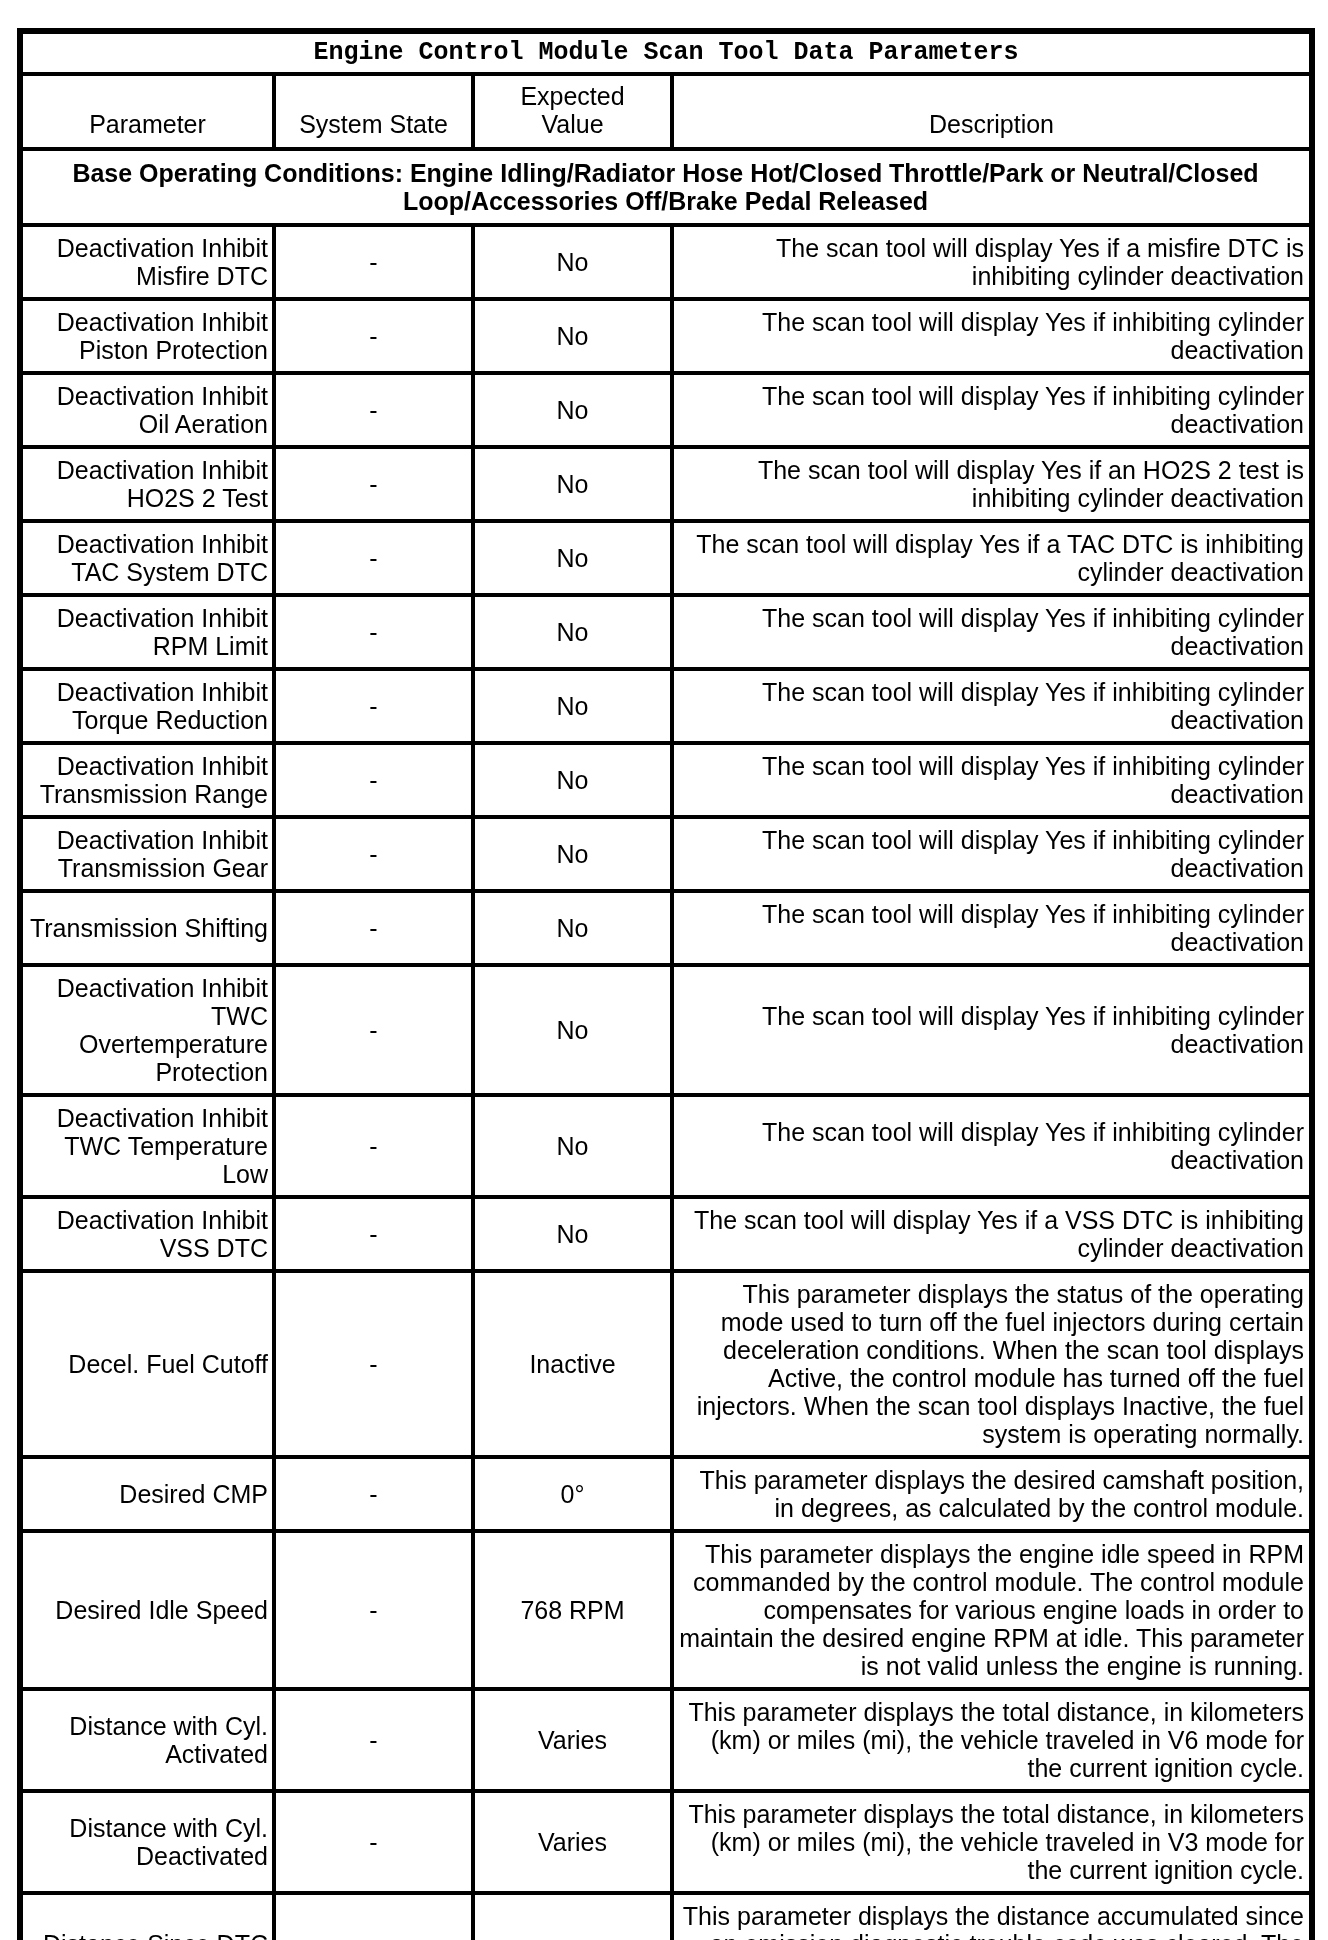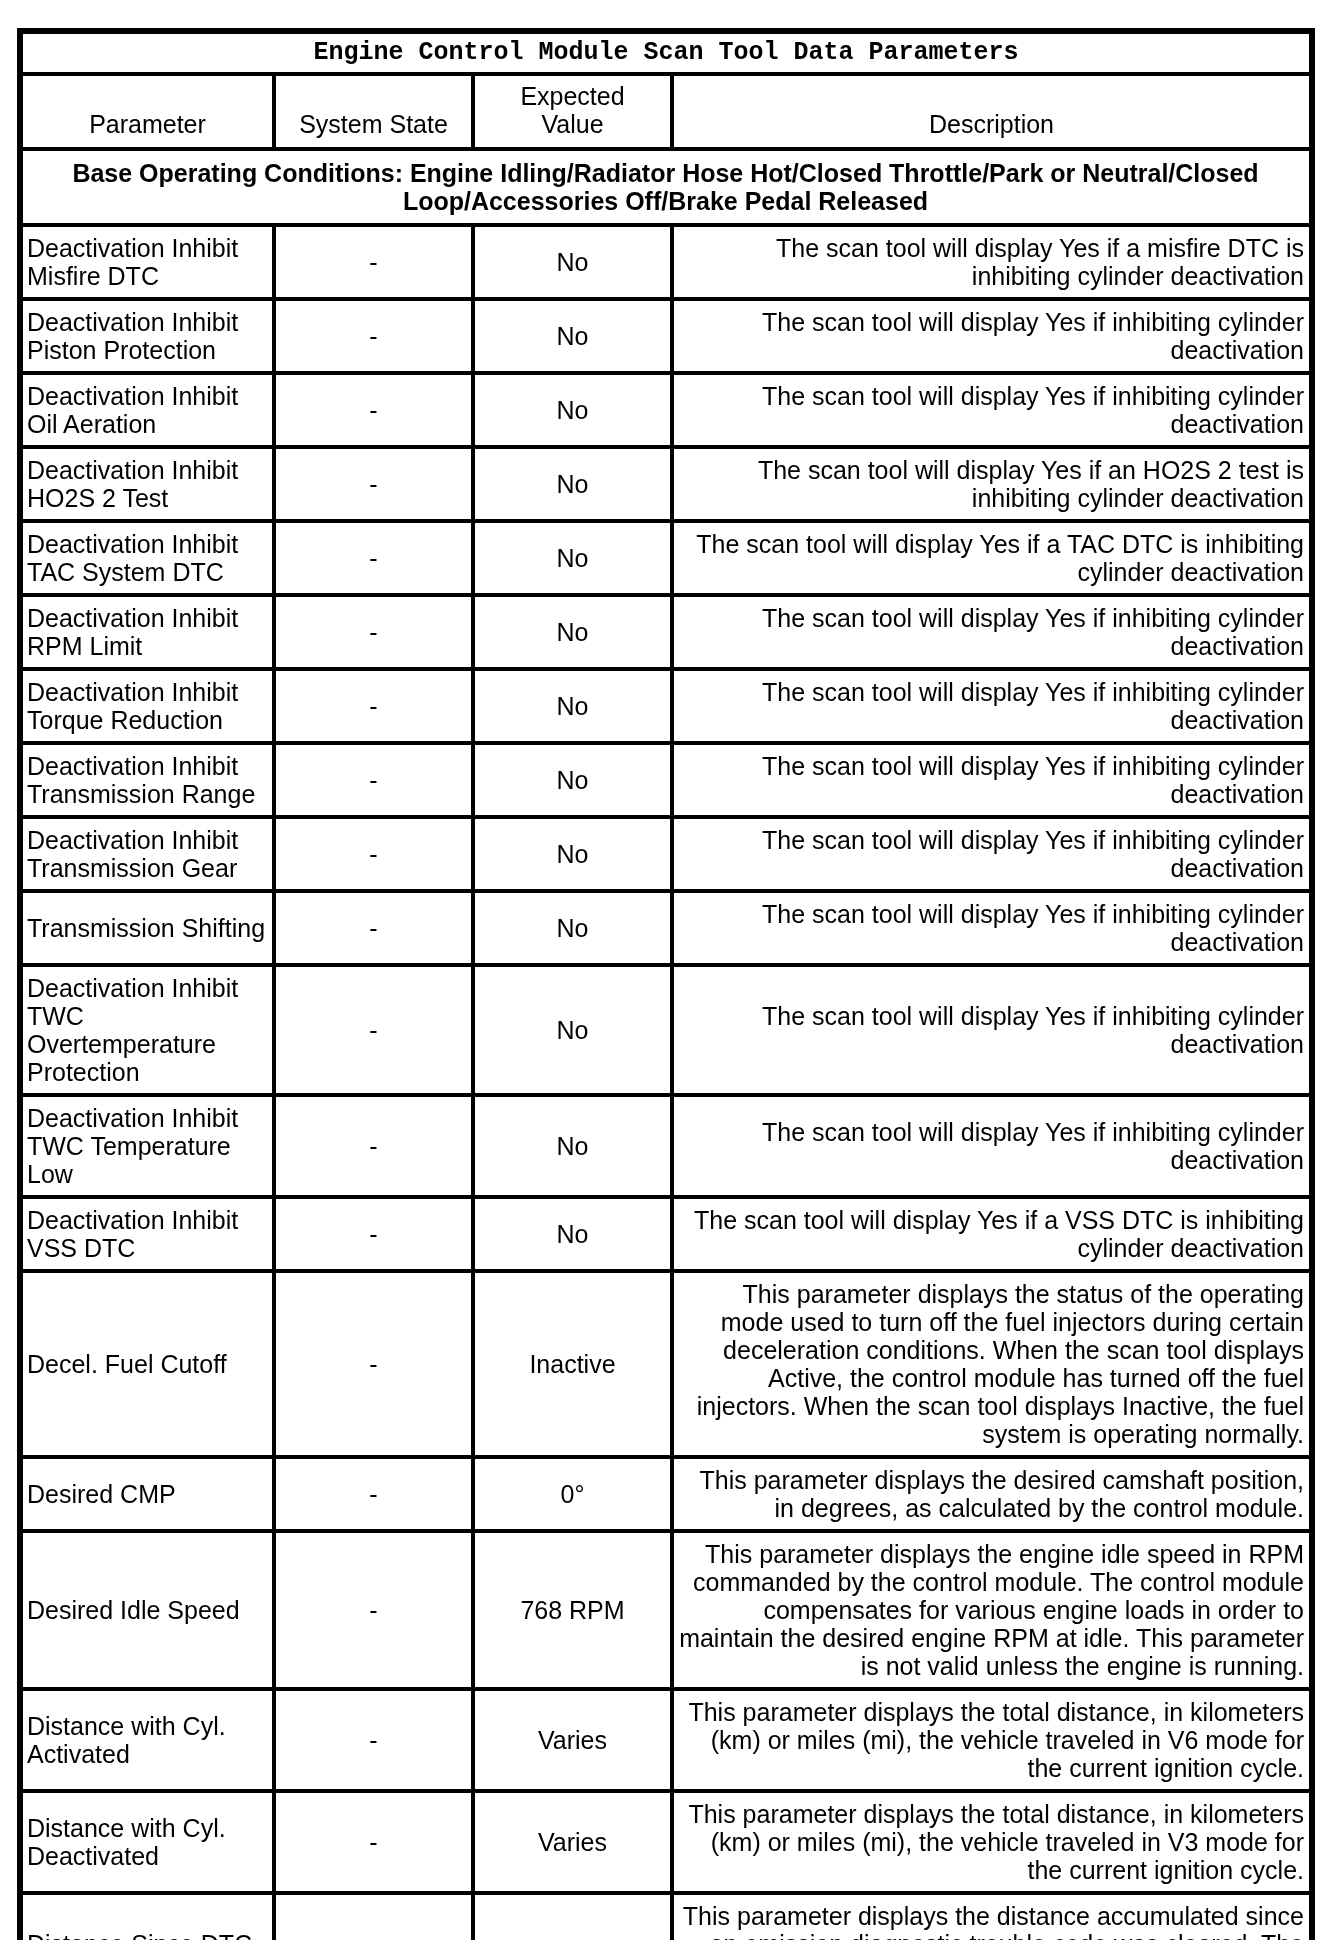--- a/index.html
+++ b/index.html
@@ -50,21 +50,21 @@
     display: inline-block;
     max-width: 150px;
   }
   .section-cell {
     font-weight: bold;
     text-align: center;
     vertical-align: middle;
     padding: 8px 6px 8px 5px;
   }
   td.param-cell {
-    text-align: left;
+    text-align: right;
     vertical-align: middle;
     padding: 7px 4px;
   }
   td.state-cell, td.expected-cell {
     text-align: center;
     vertical-align: middle;
     padding: 7px 4px;
   }
   td.desc-cell {
     text-align: right;

